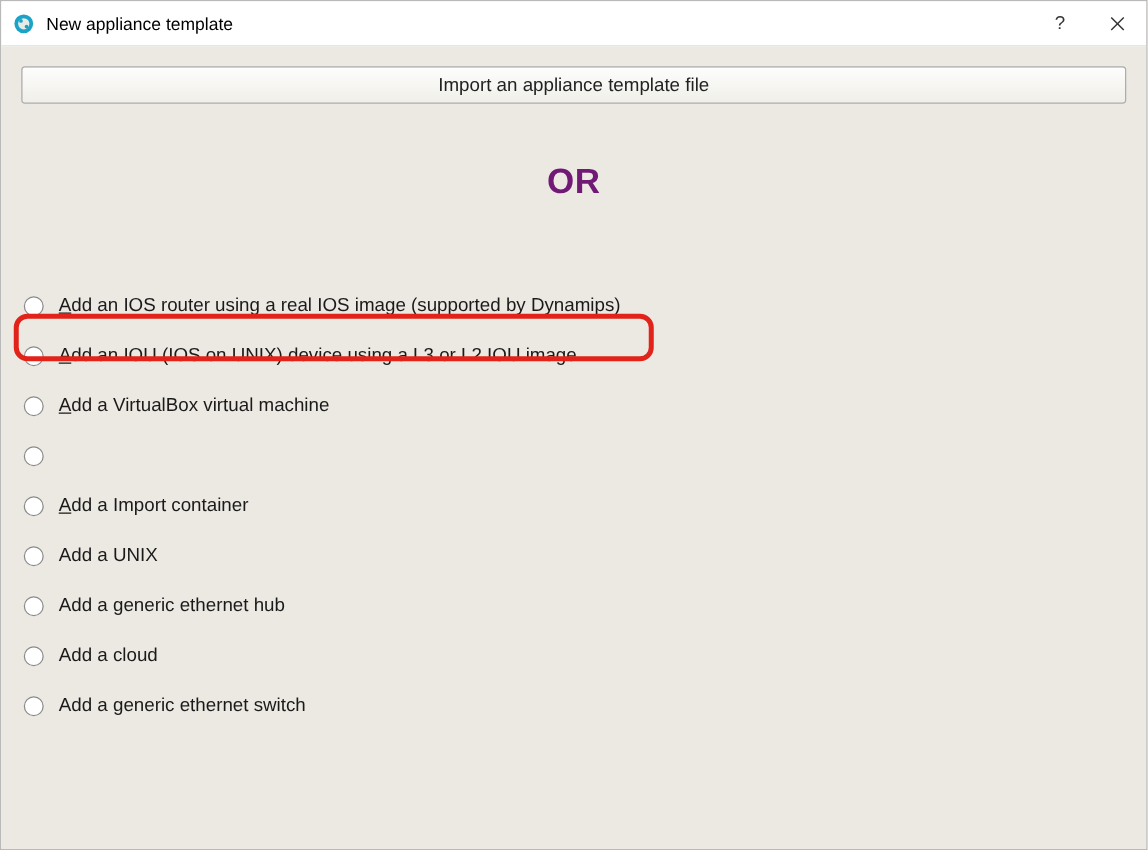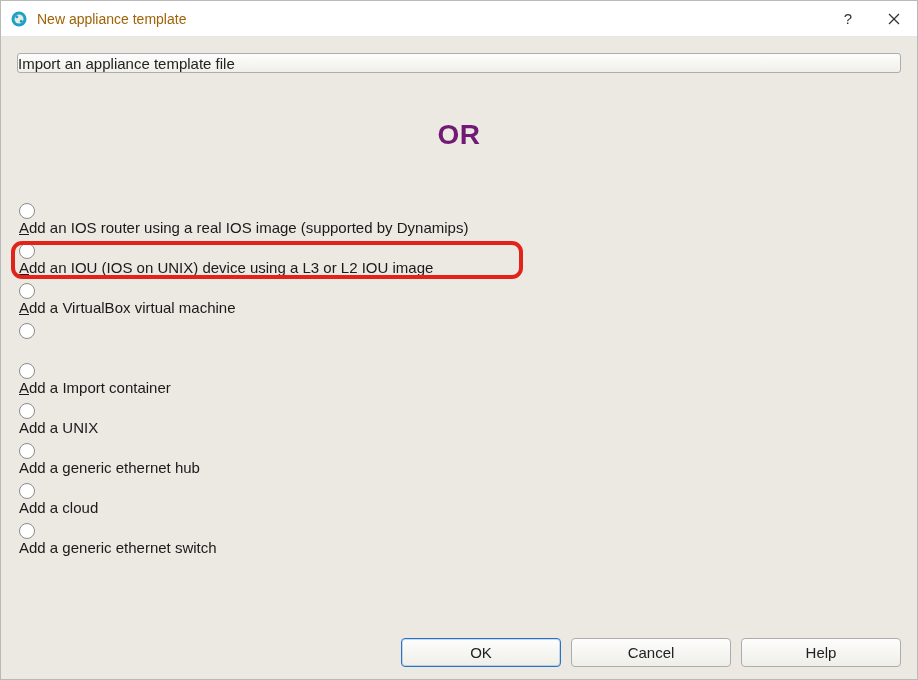--- a/index.html
+++ b/index.html
@@ -26,21 +26,21 @@
   }
   .titlebar .app-icon {
     width: 20px; height: 20px;
     margin-right: 8px;
     display: inline-flex;
     align-items: center; justify-content: center;
   }
   .titlebar .title {
     flex: 1 1 auto;
     font-size: 14px;
-    color: #a16207;
+    color: #000000;
   }
   .titlebar .win-controls {
     display: flex;
     height: 100%;
   }
   .titlebar .win-btn {
     width: 46px;
     display: flex;
     align-items: center;
     justify-content: center;
@@ -55,54 +55,54 @@
   .client {
     background: #ece9e2;
     height: calc(680px - 36px);
     padding: 16px 16px 14px 16px;
     display: flex;
     flex-direction: column;
   }
 
   .import-btn {
     width: 100%;
-    height: 20px;
+    height: 30px;
     border: 1px solid #adadad;
     border-radius: 3px;
     background: linear-gradient(#fdfdfd, #f0efe9);
     font-size: 15px;
     color: #222;
     cursor: default;
     display: flex;
     align-items: center;
+    justify-content: center;
   }
 
   .or-header {
     text-align: center;
     font-weight: 700;
     font-size: 28px;
     color: #701a75;
     margin: 46px 0 52px 0;
     letter-spacing: 0.5px;
   }
 
   .options {
     display: flex;
     flex-direction: column;
     gap: 0;
     flex: 1 1 auto;
   }
 
   .radio-row {
     display: flex;
-    align-items: flex-start;
+    align-items: flex-end;
     height: 40px;
     padding-left: 2px;
     position: relative;
-    flex-direction: column;
   }
 
   .radio-circle {
     width: 16px; height: 16px;
     border: 1.5px solid #8b8b8b;
     border-radius: 50%;
     background: #fff;
     margin-right: 12px;
     flex: 0 0 auto;
   }
@@ -211,25 +211,14 @@
       <div class="radio-row">
         <span class="radio-circle"></span>
         <span class="radio-label"><span>Add a cloud</span></span>
       </div>
       <div class="radio-row">
         <span class="radio-circle"></span>
         <span class="radio-label"><span>Add a generic ethernet switch</span></span>
       </div>
     </div>
 
-  <div class="footer">
-    <div class="footer-btn primary">
-      <span>OK</span>
-    </div>
-    <div class="footer-btn">
-      <span>Cancel</span>
-    </div>
-    <div class="footer-btn">
-      <span>Help</span>
-    </div>
-  </div>
 
 </div>
 
 </body></html>

